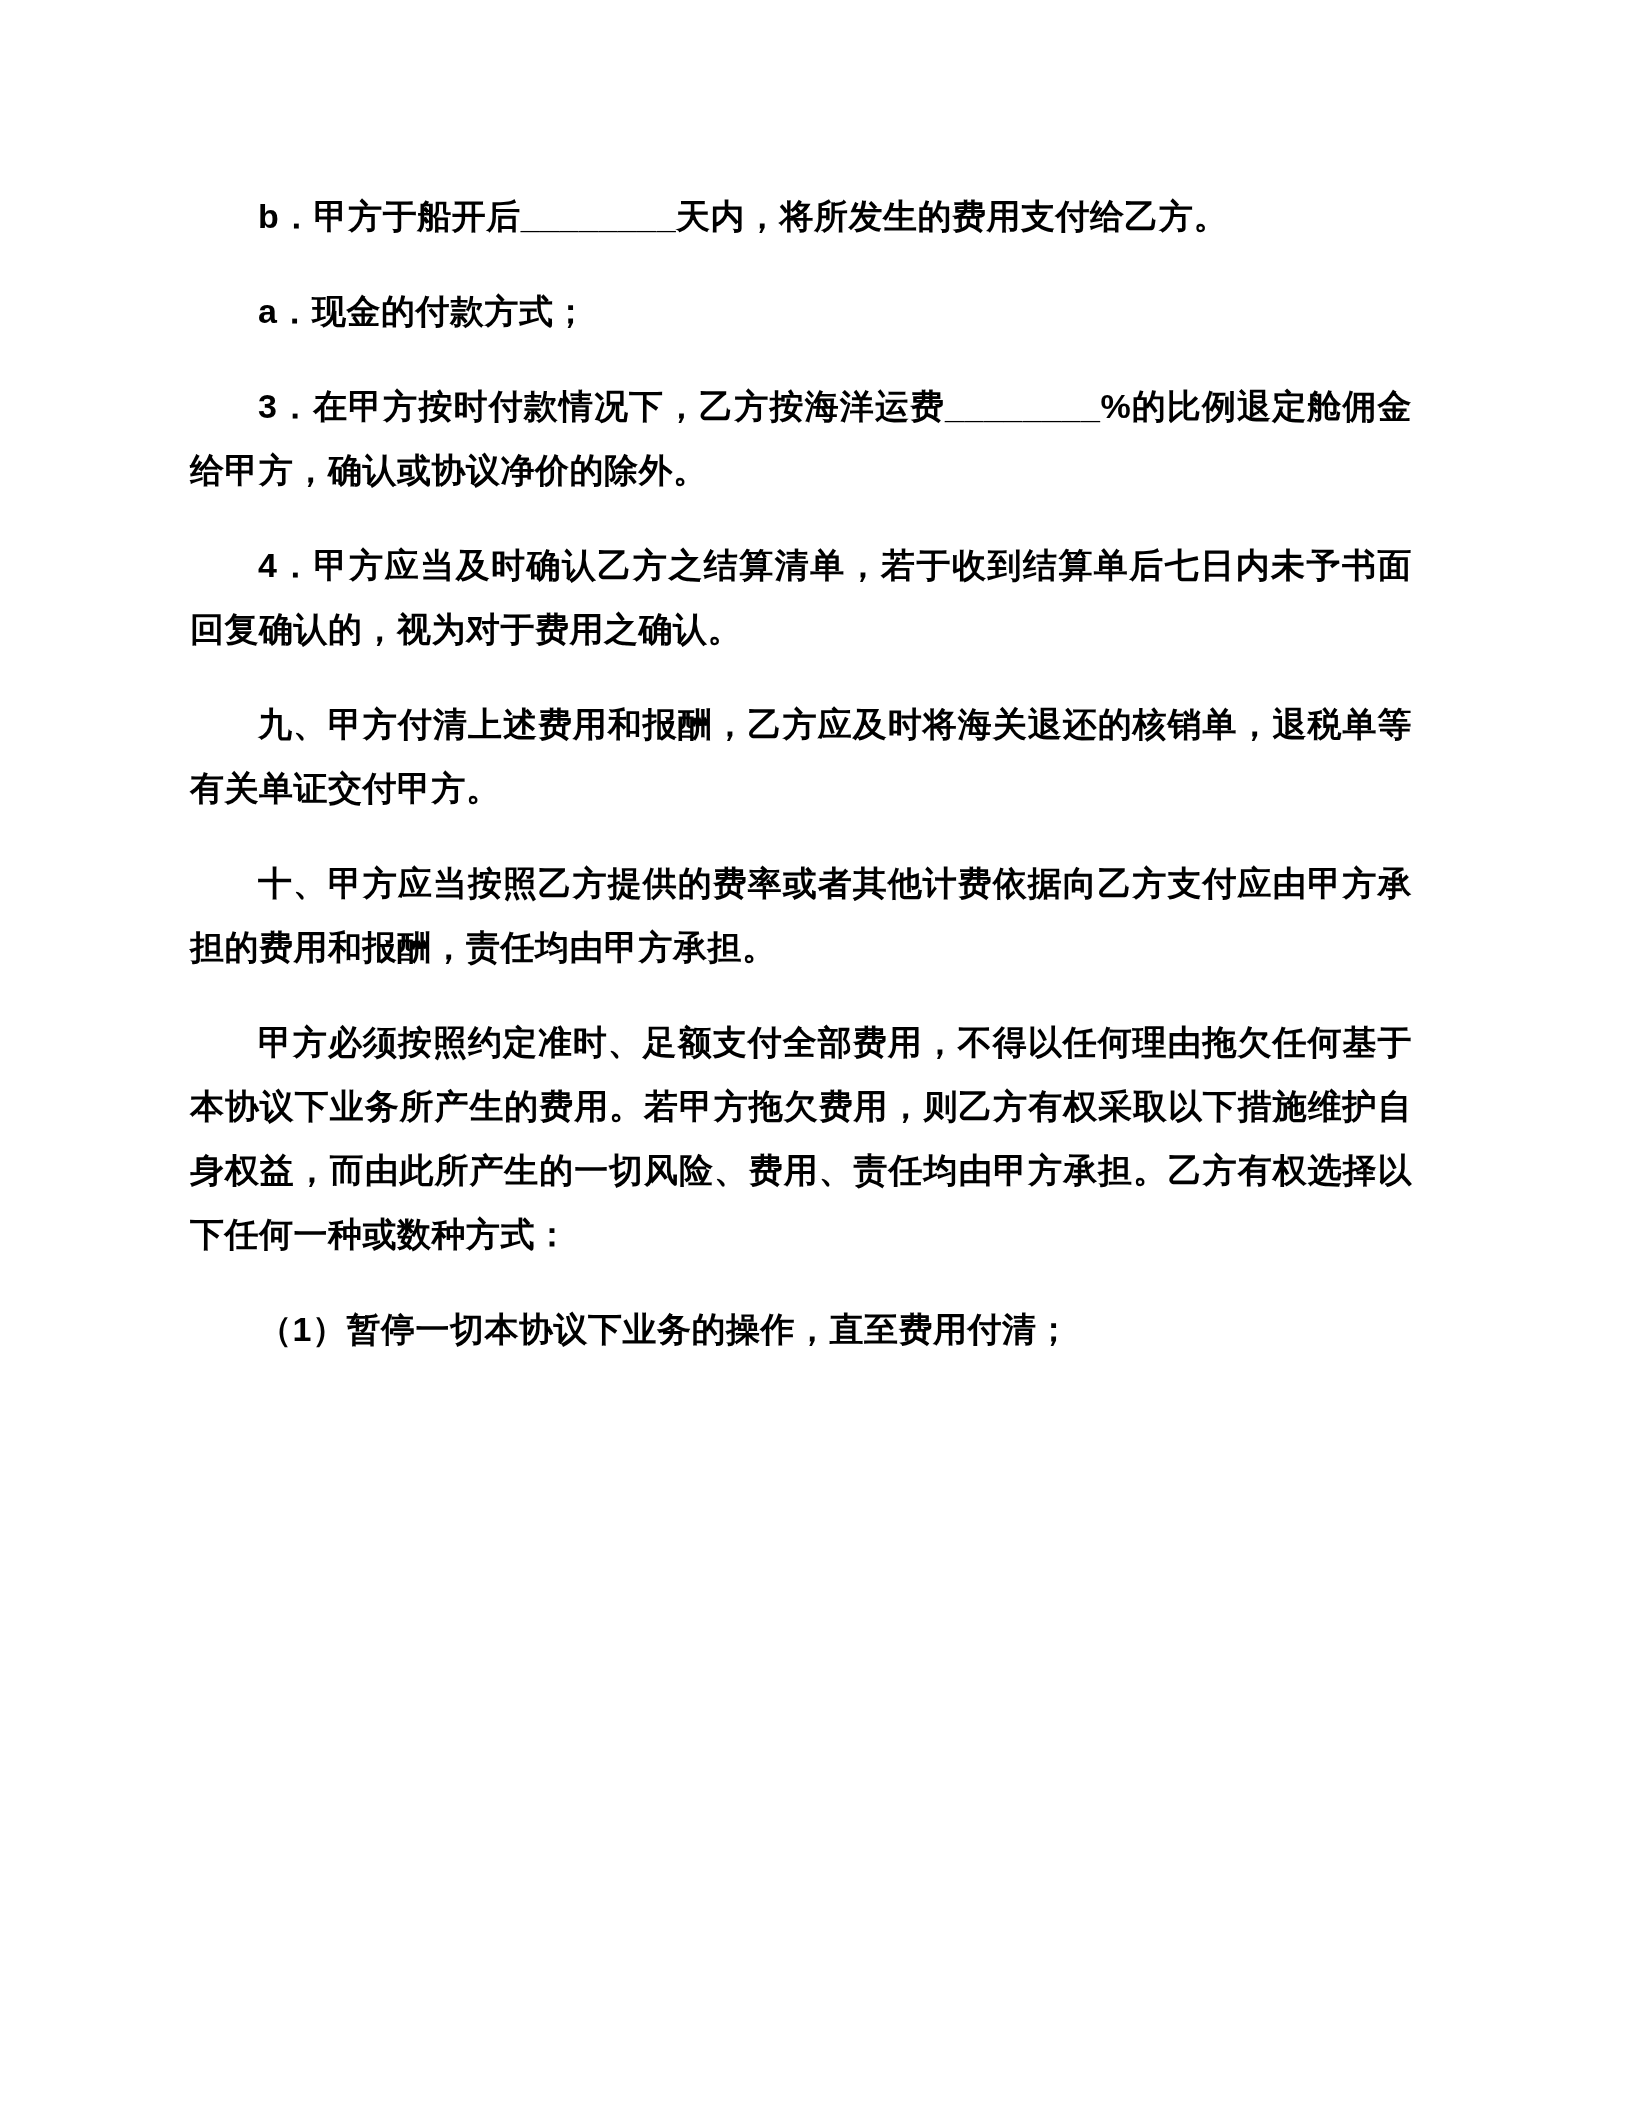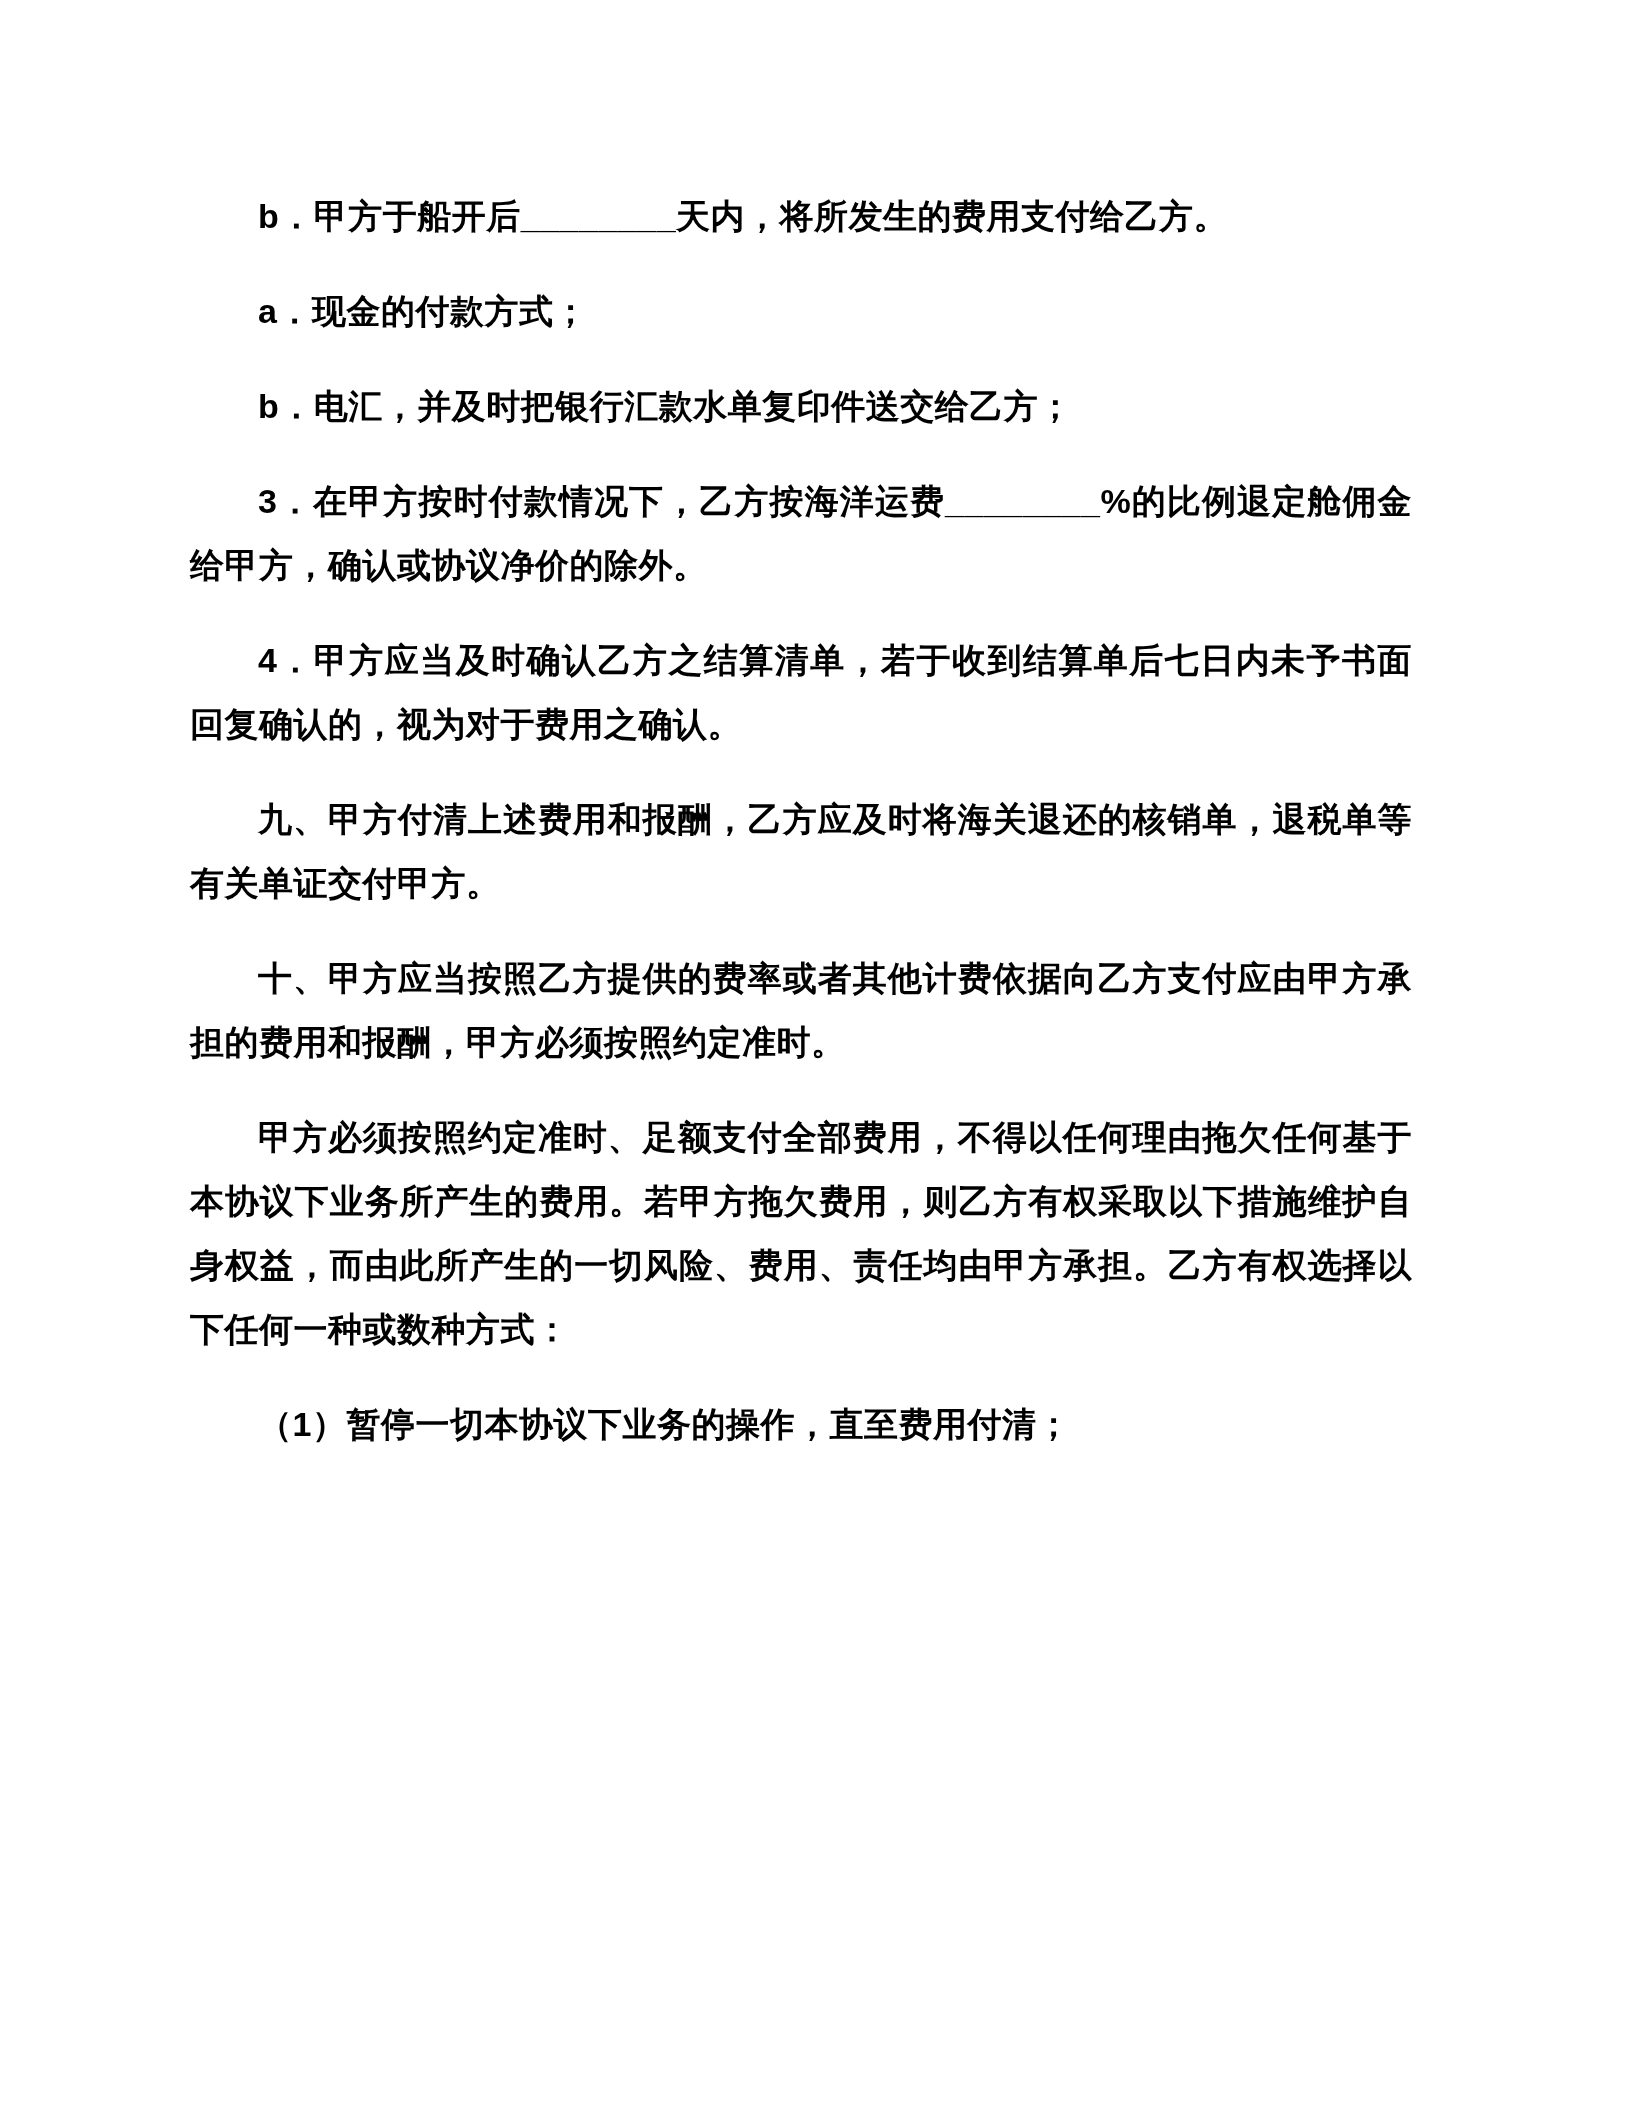--- a/index.html
+++ b/index.html
@@ -38,21 +38,20 @@
   }
 </style>
 </head>
 <body>
 
 <div class="page" style="background: rgb(255, 255, 255);">
   <main class="doc-content" style="color: rgb(0, 0, 0);">
 
   <p>b．甲方于船开后________天内，将所发生的费用支付给乙方。</p>
       <p>a．现金的付款方式；</p>
-      <p>b．电汇，并及时把银行汇款水单复印件送交给乙方；</p>
       <p>3．在甲方按时付款情况下，乙方按海洋运费________%的比例退定舱佣金给甲方，确认或协议净价的除外。</p>
       <p>4．甲方应当及时确认乙方之结算清单，若于收到结算单后七日内未予书面回复确认的，视为对于费用之确认。</p>
       <p>九、甲方付清上述费用和报酬，乙方应及时将海关退还的核销单，退税单等有关单证交付甲方。</p>
-      <p>十、甲方应当按照乙方提供的费率或者其他计费依据向乙方支付应由甲方承担的费用和报酬，甲方必须按照约定准时。</p>
+      <p>十、甲方应当按照乙方提供的费率或者其他计费依据向乙方支付应由甲方承担的费用和报酬，责任均由甲方承担。</p>
       <p>甲方必须按照约定准时、足额支付全部费用，不得以任何理由拖欠任何基于本协议下业务所产生的费用。若甲方拖欠费用，则乙方有权采取以下措施维护自身权益，而由此所产生的一切风险、费用、责任均由甲方承担。乙方有权选择以下任何一种或数种方式：</p>
       <p>（1）暂停一切本协议下业务的操作，直至费用付清；</p>
     </main>
 </div>
 
 </body></html>

